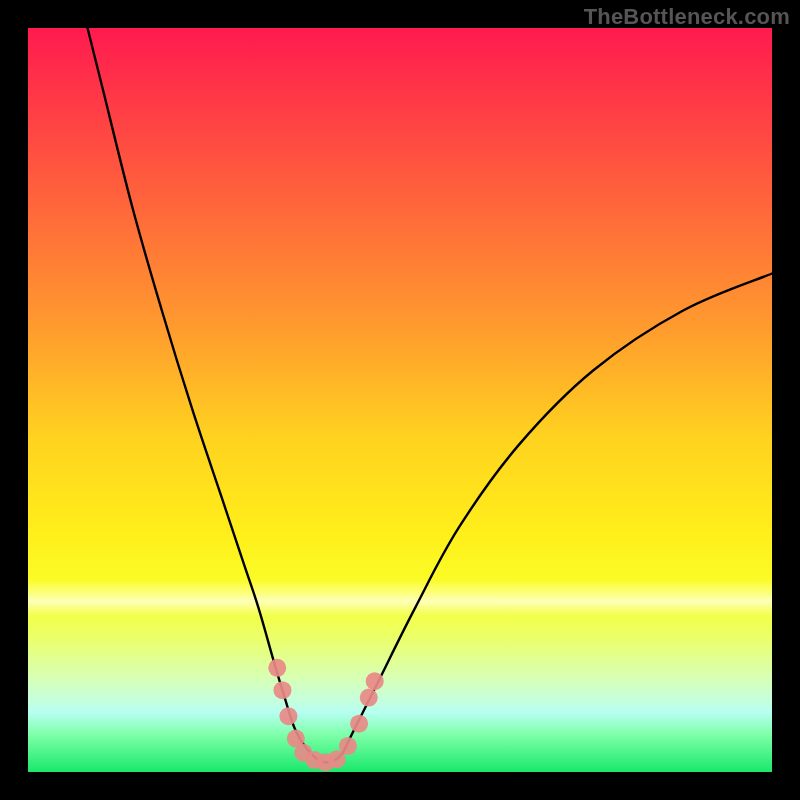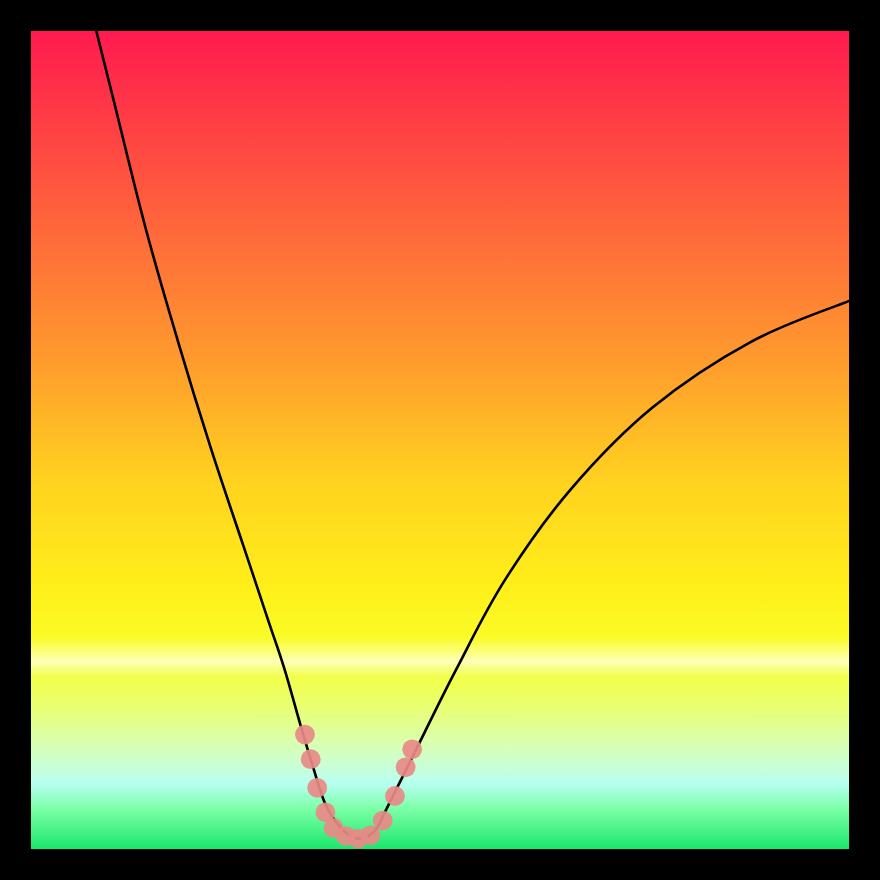--- a/index.html
+++ b/index.html
@@ -81,20 +81,21 @@
     position: absolute;
     left: 0; top: 0;
     width: 100%;
     height: 100%;
   }
 </style>
 </head>
 <body>
 
 <div class="frame">
+  <div class="watermark">TheBottleneck.com</div>
   <div class="plot">
     <div class="gradient">
       <div class="layer-main"></div>
       <div class="bright-band"></div>
     </div>
     <svg class="curve-svg" viewBox="0 0 744 744" preserveAspectRatio="none">
       <path id="curve-path" fill="none" stroke-width="2.4" stroke-linecap="round" stroke-linejoin="round" d="M 59.52 0.00 C 62.20 10.71, 66.36 27.38, 74.40 59.52 C 82.44 91.66, 93.45 138.38, 104.16 178.56 C 114.87 218.74, 123.21 246.56, 133.92 282.72 C 144.63 318.88, 152.97 345.96, 163.68 379.44 C 174.39 412.92, 184.07 440.60, 193.44 468.72 C 202.81 496.84, 209.06 515.59, 215.76 535.68 C 222.46 555.77, 225.28 562.91, 230.64 580.32 C 236.00 597.73, 240.83 616.33, 245.52 632.40 C 250.21 648.47, 252.66 656.88, 256.68 669.60 C 260.70 682.32, 263.15 693.04, 267.84 703.08 C 272.53 713.12, 277.36 719.78, 282.72 725.40 C 288.08 731.02, 292.24 733.93, 297.60 734.33 C 302.96 734.73, 307.79 732.59, 312.48 727.63 C 317.17 722.68, 316.94 719.92, 323.64 706.80 C 330.34 693.68, 338.30 677.49, 349.68 654.72 C 361.06 631.95, 372.15 608.44, 386.88 580.32 C 401.61 552.20, 412.77 527.94, 431.52 498.48 C 450.27 469.02, 466.93 444.76, 491.04 416.64 C 515.15 388.52, 535.98 366.35, 565.44 342.24 C 594.90 318.13, 622.58 300.13, 654.72 282.72 C 686.86 265.31, 727.93 252.22, 744.00 245.52" stroke="#000000"></path>
       <g id="marker-group">
           <circle cx="249.24" cy="639.84" r="9" fill="#e88a87" fill-opacity="0.92"></circle>
           <circle cx="254.45" cy="662.16" r="9" fill="#e88a87" fill-opacity="0.92"></circle>

